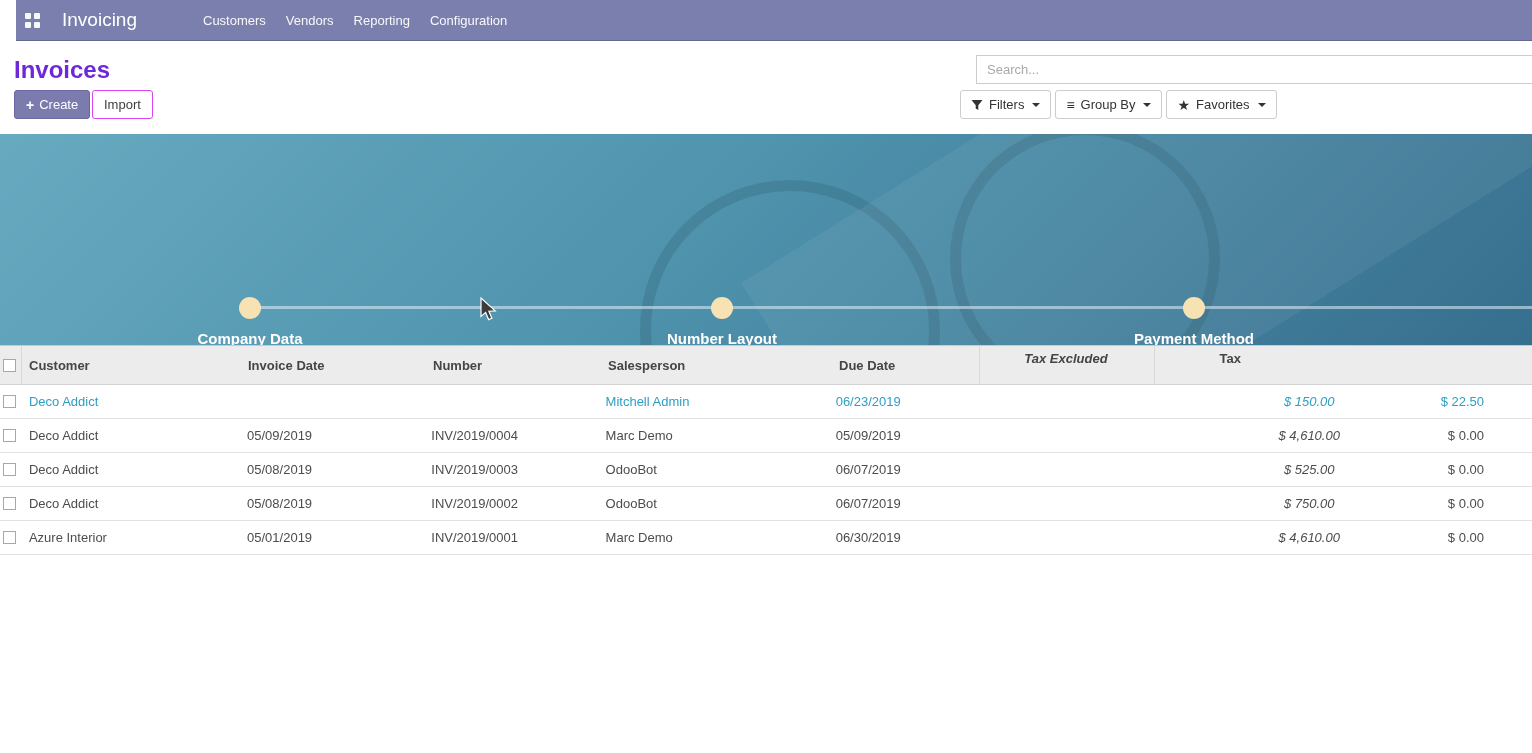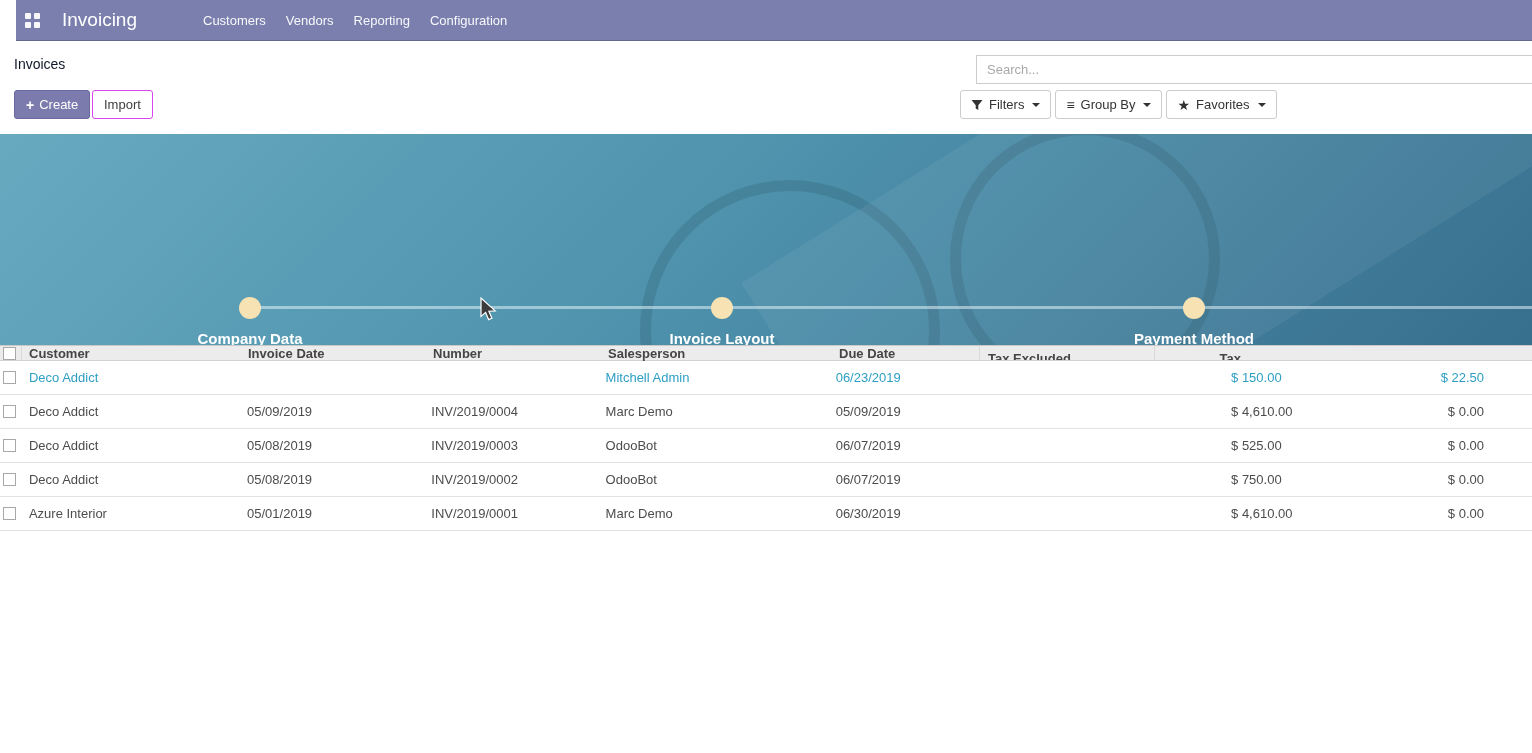--- a/index.html
+++ b/index.html
@@ -29,21 +29,21 @@
   .app-title { font-size: 19px; margin-left: 22px; font-weight: 400; cursor: pointer; }
   .nav-menu { display: flex; margin-left: 56px; }
   .nav-item {
     font-size: 13px; padding: 0 10px; line-height: 41px;
     color: rgba(255,255,255,.95); cursor: pointer; white-space: nowrap;
   }
 
   
   .page-title {
     position: absolute; left: 14px; top: 56px;
-    font-size: 14px; color: #0f172a; font-weight: 400;
+    font-size: 24px; color: #6d28d9; font-weight: 700;
   }
   .btn {
     position: absolute; top: 90px; height: 29px;
     font-size: 13px; border-radius: 3px; cursor: pointer;
     display: inline-flex; align-items: center; padding: 0 11px;
     font-family: "Liberation Sans", sans-serif;
   }
   .btn-create { left: 14px; background: #7c7bad; border: 1px solid #6b67a0; color: #fff; gap: 5px; }
   .btn-create .plus { font-size: 14px; font-weight: bold; line-height: 1; }
   .btn-import { left: 92px; background: #fff; border: 1px solid #d946ef; color: #3e3e3e; }
@@ -92,35 +92,35 @@
   }
   .dot-1 { left: 239px; } .dot-2 { left: 711px; } .dot-3 { left: 1183px; }
   .step { position: absolute; top: 196px; width: 320px; text-align: center; }
   .step-1 { left: 90px; } .step-2 { left: 562px; } .step-3 { left: 1034px; }
   .step h3 { font-size: 15px; font-weight: bold; color: #fff; margin-bottom: 9px; }
 
   
   .list { position: absolute; left: 0; top: 345px; width: 1532px; font-size: 13px; }
   .lrow { display: flex; align-items: center; background: #fff; }
   .lhead {
-    height: 16px; background: #ececec; font-weight: bold; color: #454545;
+    height: 40px; background: #ececec; font-weight: bold; color: #454545;
     border-top: 1px solid #c9c9c9; border-bottom: 1px solid #d2d2d2;
   }
   .trow { height: 34px; border-bottom: 1px solid #e2e2e2; cursor: pointer; }
   .lfoot { height: 27px; background: #ebebeb; border-bottom: 1px solid #d2d2d2; font-weight: bold; color: #3f3f3f; }
 
   .cell { padding: 0 8px; white-space: nowrap; overflow: hidden; }
   .c-check { width: 22px; padding: 0 0 0 3px; display: flex; align-items: center; }
   .c-cust  { width: 218px; padding-left: 7px; }
   .c-idate { width: 185px; }
   .c-num   { width: 175px; }
   .c-sales { width: 225px; }
   .c-ddate { width: 148px; margin-left: 6px; }
   .c-src   { width: 249px; }
-  .c-taxex { width: 175px; text-align: left; padding-right: 10px; }
+  .c-taxex { width: 175px; text-align: center; padding-right: 10px; font-style: italic; }
   .c-tax   { width: 135px; text-align: right; padding-right: 48px; padding-left: 8px; }
   .lhead .c-check { align-self: stretch; border-right: 1px solid #d9d9d9; }
   .lhead .c-src, .lhead .c-taxex, .lhead .c-tax { border-left: 1px solid #d9d9d9; align-self: stretch; line-height: 26px; }
   .lhead .c-src { border-left: none; border-right: 1px solid #d9d9d9; }
 
   .cb {
     width: 13px; height: 13px; border: 1px solid #a8a8a8; background: #fff;
     display: inline-block; cursor: pointer;
   }
   .trow.draft .cell:not(.c-check) { color: #2e9fc3; }
@@ -187,21 +187,21 @@
   <div class="progress-line"></div>
   <div class="step-dot dot-1"></div>
   <div class="step-dot dot-2"></div>
   <div class="step-dot dot-3"></div>
 
   <div class="step step-1">
     <h3>Company Data</h3>
 
   </div>
   <div class="step step-2">
-    <h3>Invoice Layout</h3>
+    <h3>Number Layout</h3>
 
   </div>
   <div class="step step-3">
     <h3>Payment Method</h3>
 
   </div>
 </section>
 
 <section class="list">
 

